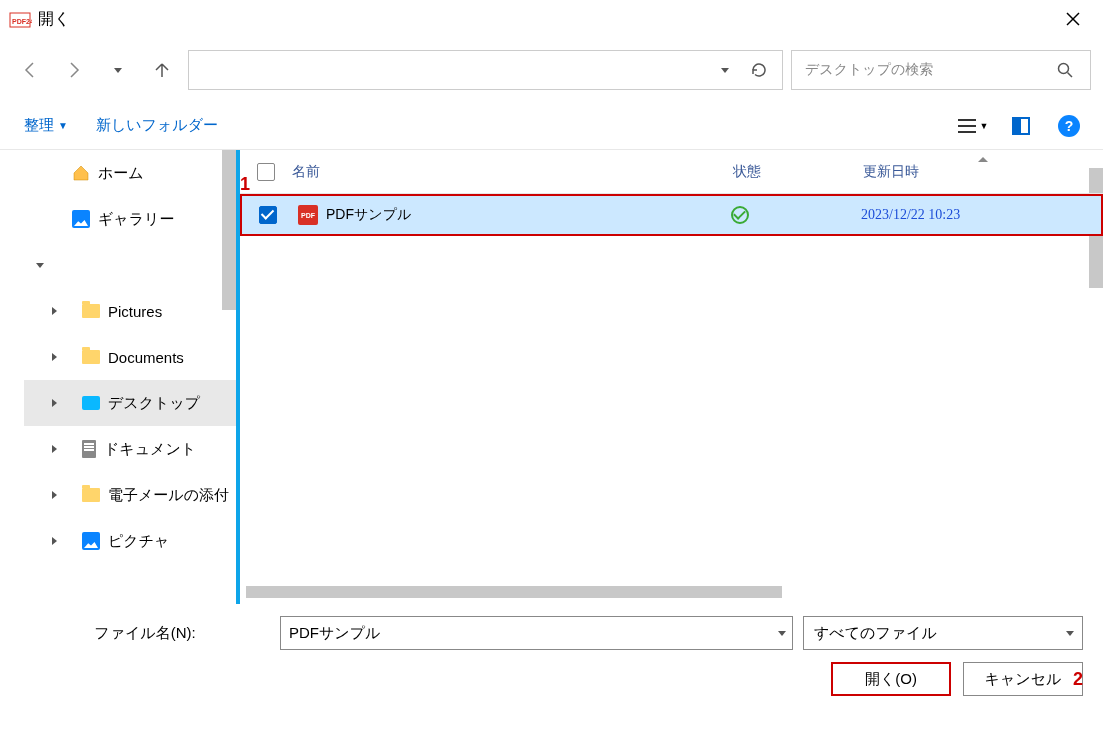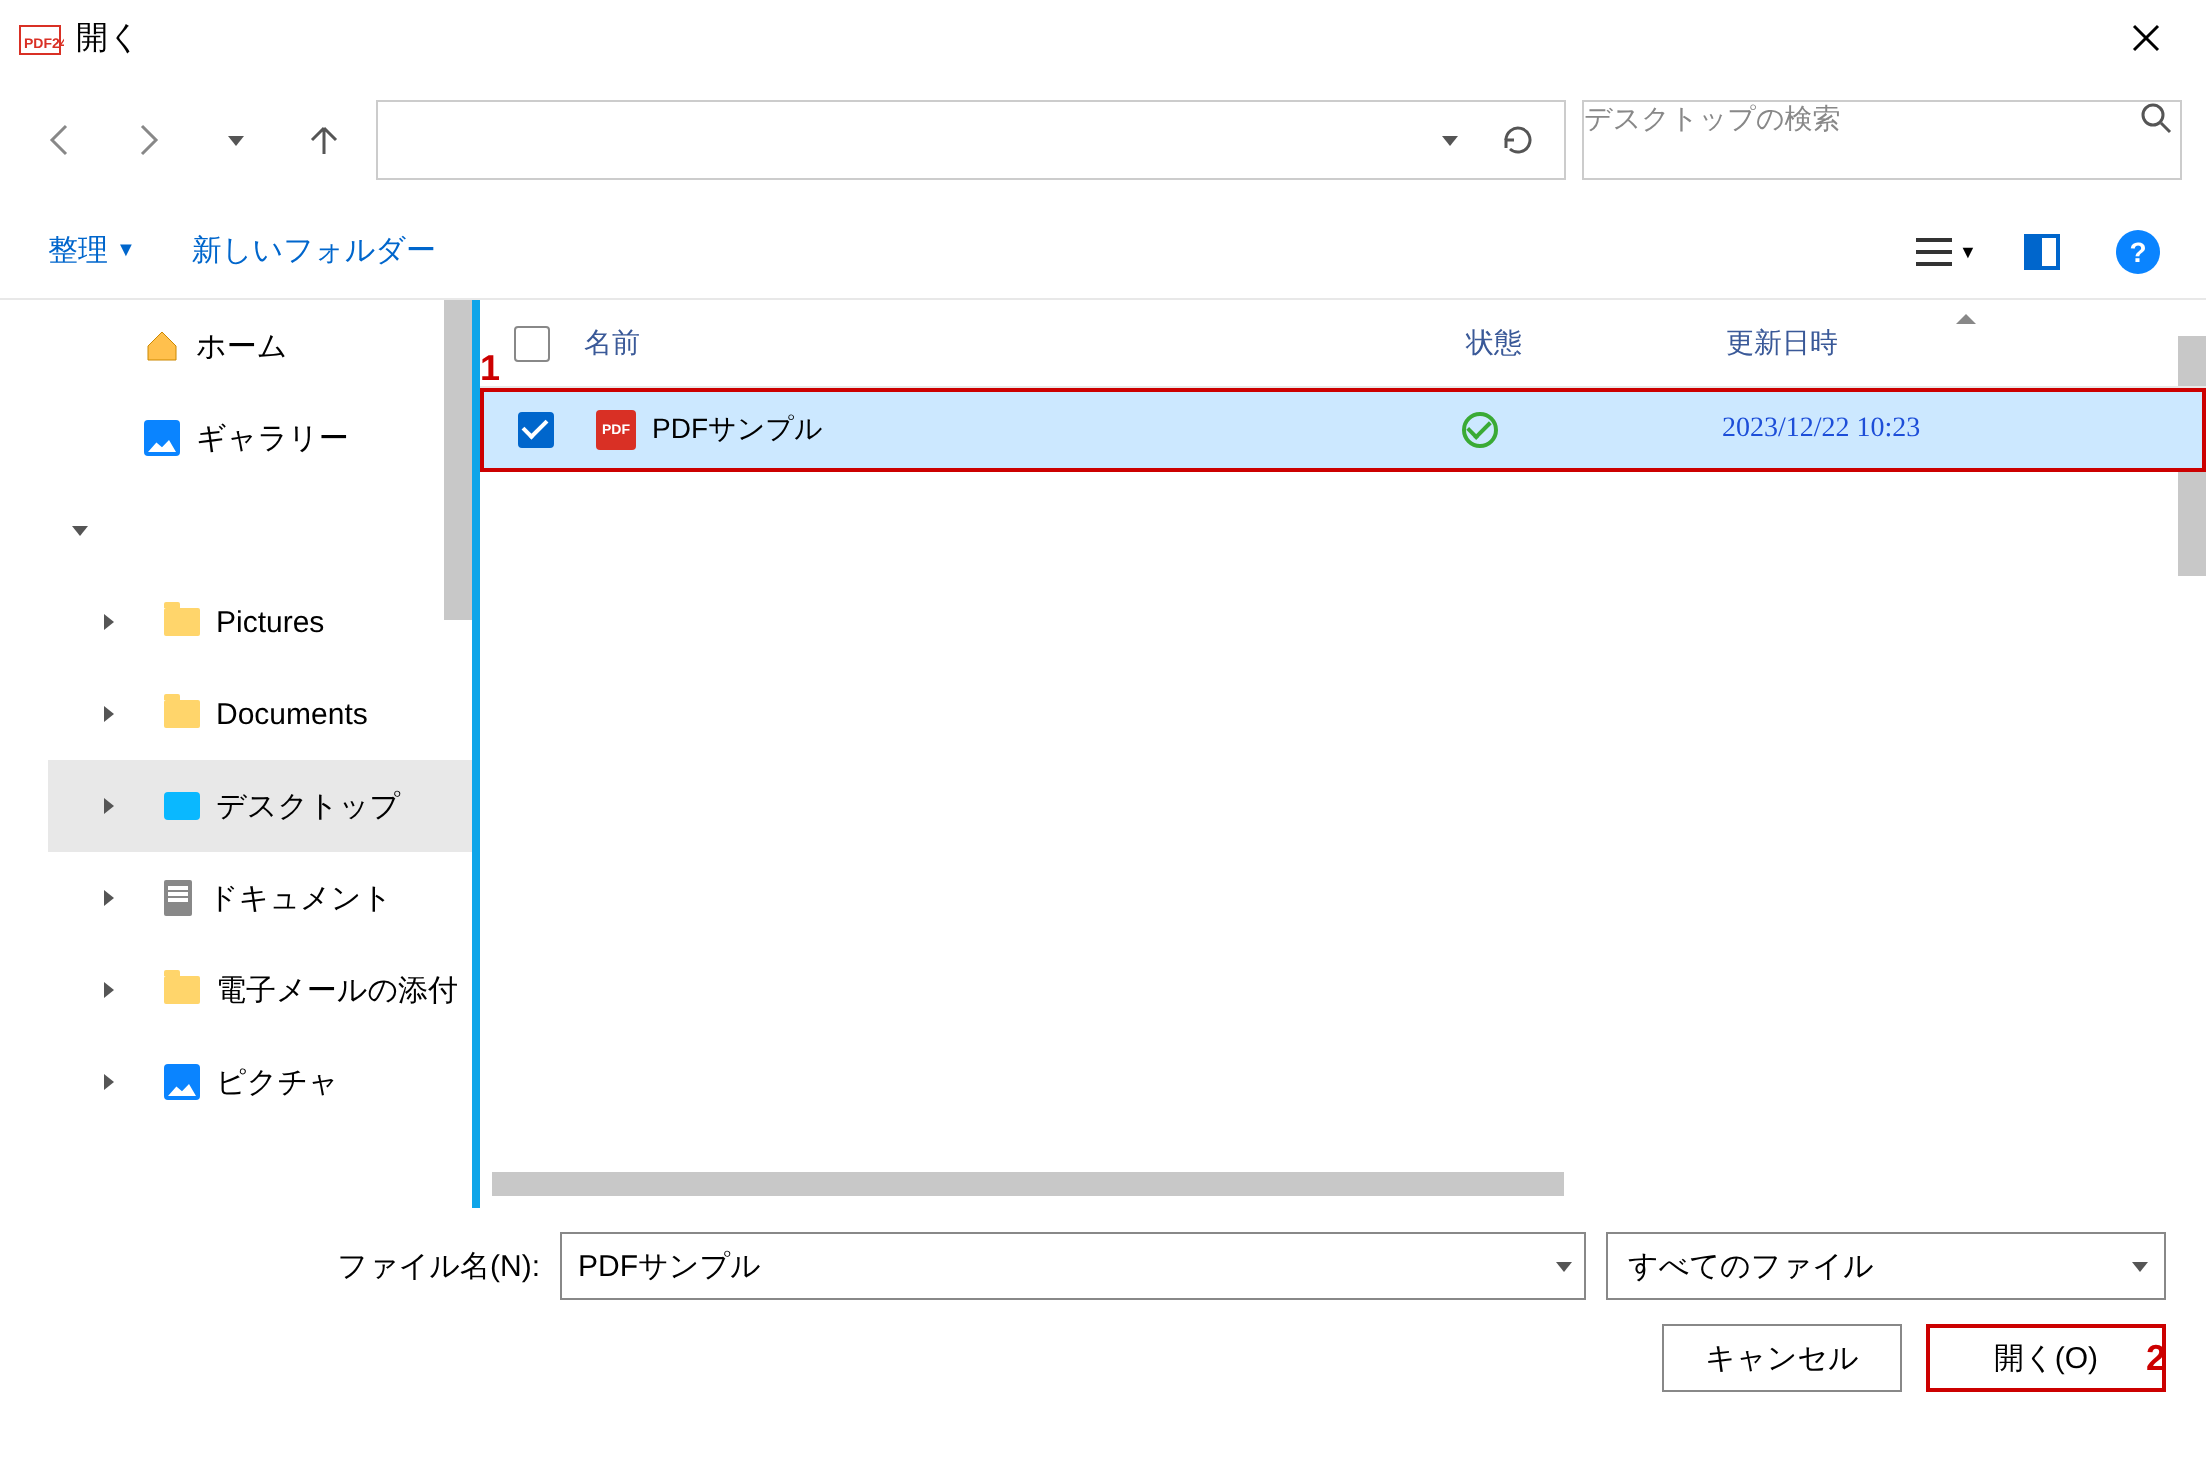--- a/index.html
+++ b/index.html
@@ -10,21 +10,21 @@
 .titlebar .title { font-size: 16px; }
 .titlebar .spacer { flex: 1; }
 .titlebar .close { width: 44px; height: 34px; display: flex; align-items: center; justify-content: center; cursor: pointer; }
 
 .navrow { height: 64px; display: flex; align-items: center; padding: 0 12px; gap: 8px; }
 .navbtn { width: 36px; height: 36px; display: flex; align-items: center; justify-content: center; color: #555; cursor: pointer; }
 .navbtn.disabled { color: #bbb; }
 .pathbox { flex: 1; height: 40px; border: 1px solid #ccc; display: flex; align-items: center; padding: 0 6px; }
 .pathbox .pspacer { flex: 1; }
 .pathbox .pbtn { width: 34px; height: 34px; display: flex; align-items: center; justify-content: center; cursor: pointer; }
-.searchbox { width: 300px; height: 40px; border: 1px solid #ccc; display: flex; align-items: flex-start; padding: 0 0; color: #888; }
+.searchbox { width: 300px; height: 40px; border: 1px solid #ccc; display: flex; align-items: center; padding: 0 13px; color: #888; }
 .searchbox .stext { flex: 1; }
 .searchbox .sicon { width: 24px; display: flex; align-items: center; justify-content: center; }
 
 .toolbar { height: 48px; border-bottom: 1px solid #e8e8e8; display: flex; align-items: center; padding: 0 16px; gap: 12px; }
 .toolbar .tbtn { display: flex; align-items: center; gap: 4px; color: #0066cc; cursor: pointer; padding: 6px 8px; font-size: 15px; }
 .toolbar .tspacer { flex: 1; }
 .toolbar .ticon { width: 36px; height: 36px; display: flex; align-items: center; justify-content: center; cursor: pointer; }
 .help-icon { width: 22px; height: 22px; border-radius: 50%; background: #0a84ff; color: #fff; display: flex; align-items: center; justify-content: center; font-weight: bold; font-size: 14px; }
 
 .mainarea { display: flex; height: 454px; }
@@ -65,21 +65,21 @@
 .status-ok { width: 18px; height: 18px; border: 2px solid #3aaa35; border-radius: 50%; position: relative; }
 .status-ok::after { content: ''; position: absolute; left: 3px; top: 0px; width: 5px; height: 9px; border: solid #3aaa35; border-width: 0 2px 2px 0; transform: rotate(45deg); }
 
 .annotation { position: absolute; color: #cc0000; font-weight: bold; font-size: 18px; }
 
 .hscroll { position: absolute; bottom: 6px; left: 6px; right: 20px; height: 12px; }
 .hscroll .thumb { width: 64%; height: 100%; background: #c8c8c8; }
 
 .bottombar { padding: 12px 20px; }
 .fnrow { display: flex; align-items: center; gap: 10px; margin-bottom: 12px; }
-.fnlabel { width: 250px; text-align: right; font-size: 15px; }
+.fnlabel { width: 250px; text-align: center; font-size: 15px; }
 .fninput { flex: 1; height: 34px; border: 1px solid #888; padding: 0 8px; display: flex; align-items: center; position: relative; font-size: 15px; }
 .fninput .dd { position: absolute; right: 6px; }
 .ftselect { width: 280px; height: 34px; border: 1px solid #888; padding: 0 10px; display: flex; align-items: center; position: relative; font-size: 15px; }
 .ftselect .dd { position: absolute; right: 8px; }
 .btnrow { display: flex; justify-content: flex-end; gap: 12px; align-items: center; }
 .btn { width: 120px; height: 34px; border: 1px solid #888; background: #fff; display: flex; align-items: center; justify-content: center; cursor: pointer; font-size: 15px; }
 .btn.primary { border: 2px solid #cc0000; }
 .dd-caret { width: 0; height: 0; border-top: 5px solid #555; border-left: 4px solid transparent; border-right: 4px solid transparent; }
 
 .list-icon-lines { width: 18px; height: 14px; position: relative; }
@@ -254,20 +254,20 @@
     </div>
     <div class="ftselect">
       <span>すべてのファイル</span>
       <span class="dd">
           <div class="dd-caret"></div>
         </span>
     </div>
   </div>
   <div class="btnrow">
     <span class="annotation">2</span>
+    <div class="btn primary">
+        <span>開く(O)</span>
+      </div>
     <div class="btn">
         <span>キャンセル</span>
       </div>
-    <div class="btn primary">
-        <span>開く(O)</span>
-      </div>
   </div>
 </div>
 
 </body></html>

